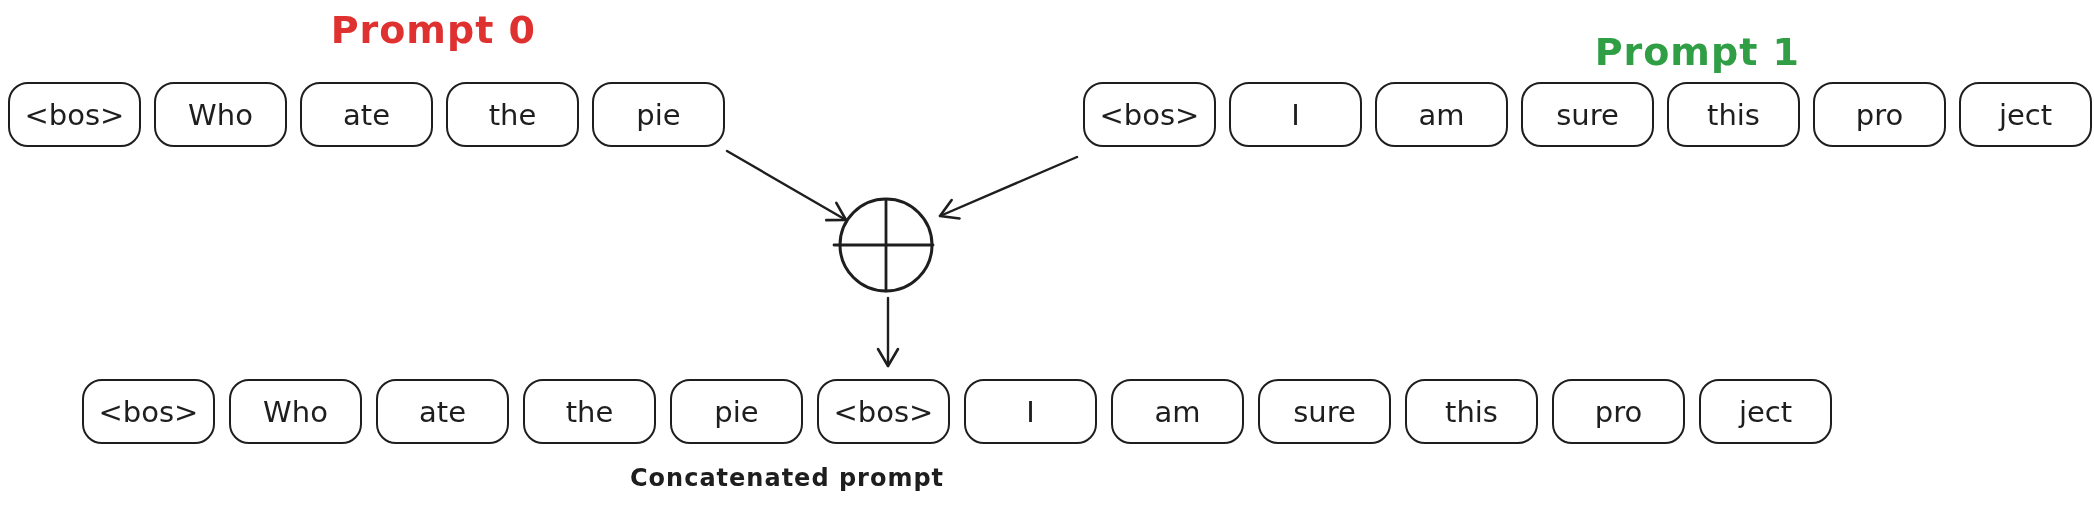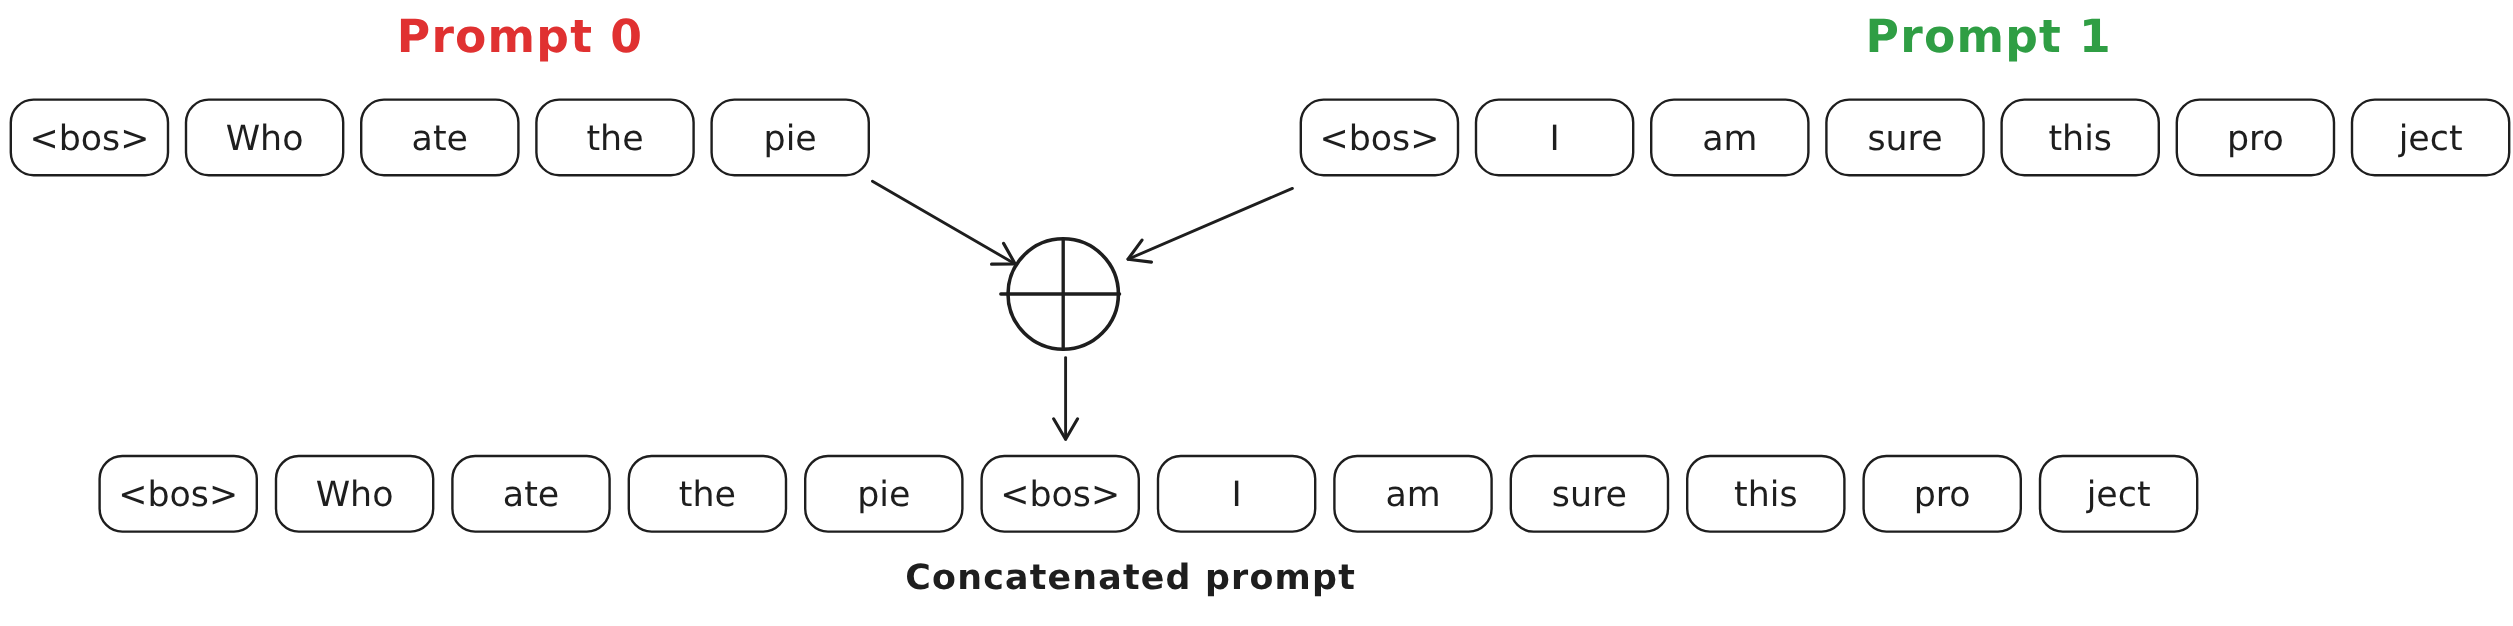--- a/index.html
+++ b/index.html
@@ -27,21 +27,21 @@
   .prompt-label {
     position: absolute;
     top: 8px;
     width: 340px;
     text-align: right;
     font-size: 38px;
     font-weight: 700;
     letter-spacing: 1px;
   }
   .prompt-label.p0 { left: 196px; }
-  .prompt-label.p1 { left: 1420px; }
+  .prompt-label.p1 { left: 1460px; margin-top: 22px; }
   .token-row {
     position: absolute;
     display: flex;
   }
   .row-p0  { left: 8px;    top: 82px;  gap: 13px; }
   .row-p1  { left: 1083px; top: 82px;  gap: 13px; }
   .row-cat { left: 82px;   top: 379px; gap: 14px; }
   .token {
     box-sizing: border-box;
     width: 133px;
@@ -54,22 +54,22 @@
     justify-content: center;
     font-size: 29px;
     font-weight: 500;
     white-space: nowrap;
   }
   .caption {
     position: absolute;
     left: 630px;
     top: 464px;
     width: 500px;
-    text-align: right;
-    font-size: 29px;
+    text-align: left;
+    font-size: 24px;
     font-weight: 600;
     letter-spacing: 1px;
   }
 </style>
 </head>
 <body>
 
 <div class="canvas">
 
   <svg class="connectors" viewBox="0 0 2094 522" xmlns="http://www.w3.org/2000/svg">

